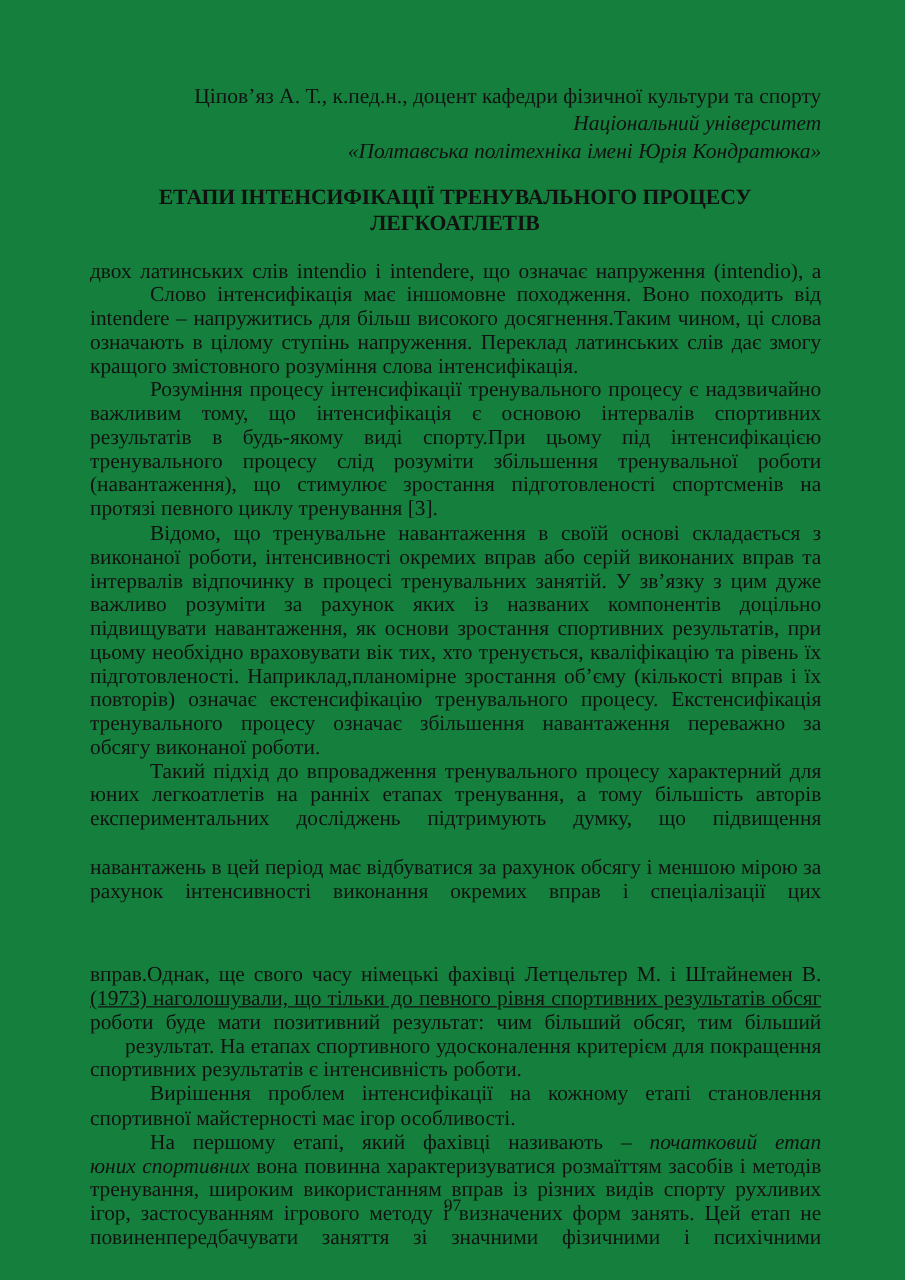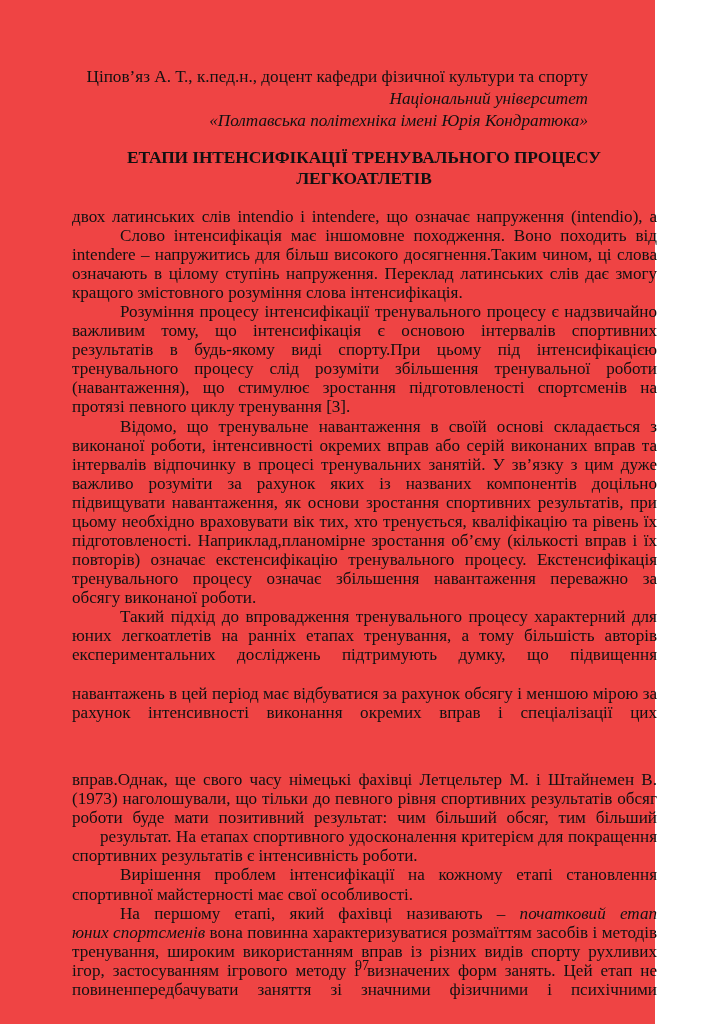--- a/index.html
+++ b/index.html
@@ -12,23 +12,23 @@
       height: 1024px;
       position: relative;
       overflow: hidden;
       font-family: "Liberation Serif", "DejaVu Serif", serif;
       color: #111111;
     }
     .page {
       position: absolute;
       left: 0;
       top: 0;
-      width: 655px;
+      width: 724px;
       height: 1024px;
-      background: #ef4444;
+      background: #15803d;
     }
     .author-block {
       position: absolute;
       right: 67px;
       top: 66px;
       width: 560px;
       text-align: right;
       font-size: 17.2px;
       line-height: 22px;
     }
@@ -129,34 +129,34 @@
       <span class="line last">обсягу виконаної роботи.</span>
     </div>
 
     <div>
       <span class="line indent" style="white-space: normal; overflow: hidden;">Такий підхід до впровадження тренувального процесу характерний для</span>
       <span class="line" style="white-space: normal; overflow: hidden;">юних легкоатлетів на ранніх етапах тренування, а тому більшість авторів</span>
       <span class="line" style="white-space: normal; overflow: hidden;">експериментальних досліджень підтримують думку, що підвищення</span>
       <span class="line" style="white-space: normal; overflow: hidden; margin-top: 20px;">навантажень в цей період має відбуватися за рахунок обсягу і меншою мірою за</span>
       <span class="line" style="white-space: normal; overflow: hidden;">рахунок інтенсивності виконання окремих вправ і спеціалізації цих</span>
       <span class="line" style="white-space: normal; overflow: hidden; margin-top: 48px;">вправ.Однак, ще свого часу німецькі фахівці Летцельтер М. і Штайнемен В.</span>
-      <span class="line" style="white-space: normal; overflow: hidden;">(1973) наголошували, що тільки до певного рівня спортивних результатів обсяг</span>
+      <span class="line" style="white-space: normal; overflow: hidden; text-decoration: underline;">(1973) наголошували, що тільки до певного рівня спортивних результатів обсяг</span>
       <span class="line" style="white-space: normal; overflow: hidden;">роботи буде мати позитивний результат: чим більший обсяг, тим більший</span>
       <span class="line" style="white-space: normal; overflow: hidden; margin-left: 28px;">результат. На етапах спортивного удосконалення критерієм для покращення</span>
       <span class="line last">спортивних результатів є інтенсивність роботи.</span>
     </div>
 
     <div>
       <span class="line indent" style="white-space: normal; overflow: hidden;">Вирішення проблем інтенсифікації на кожному етапі становлення</span>
-      <span class="line last">спортивної майстерності має свої особливості.</span>
+      <span class="line last">спортивної майстерності має ігор особливості.</span>
     </div>
 
     <div>
       <span class="line indent" style="white-space: normal; overflow: hidden;"><span>На першому етапі, який фахівці називають – </span><em>початковий етап підготовки</em></span>
-      <span class="line" style="white-space: normal; overflow: hidden;"><em>юних спортсменів</em><span> вона повинна характеризуватися розмаїттям засобів і методів</span></span>
+      <span class="line" style="white-space: normal; overflow: hidden;"><em>юних спортивних</em><span> вона повинна характеризуватися розмаїттям засобів і методів</span></span>
       <span class="line" style="white-space: normal; overflow: hidden;">тренування, широким використанням вправ із різних видів спорту рухливих</span>
       <span class="line" style="white-space: normal; overflow: hidden;">ігор, застосуванням ігрового методу і визначених форм занять. Цей етап не</span>
       <span class="line" style="white-space: normal; overflow: hidden;">повиненпередбачувати заняття зі значними фізичними і психічними</span>
     </div>
 
   </div>
 
   <div class="page-number">97</div>
 
 </div>

